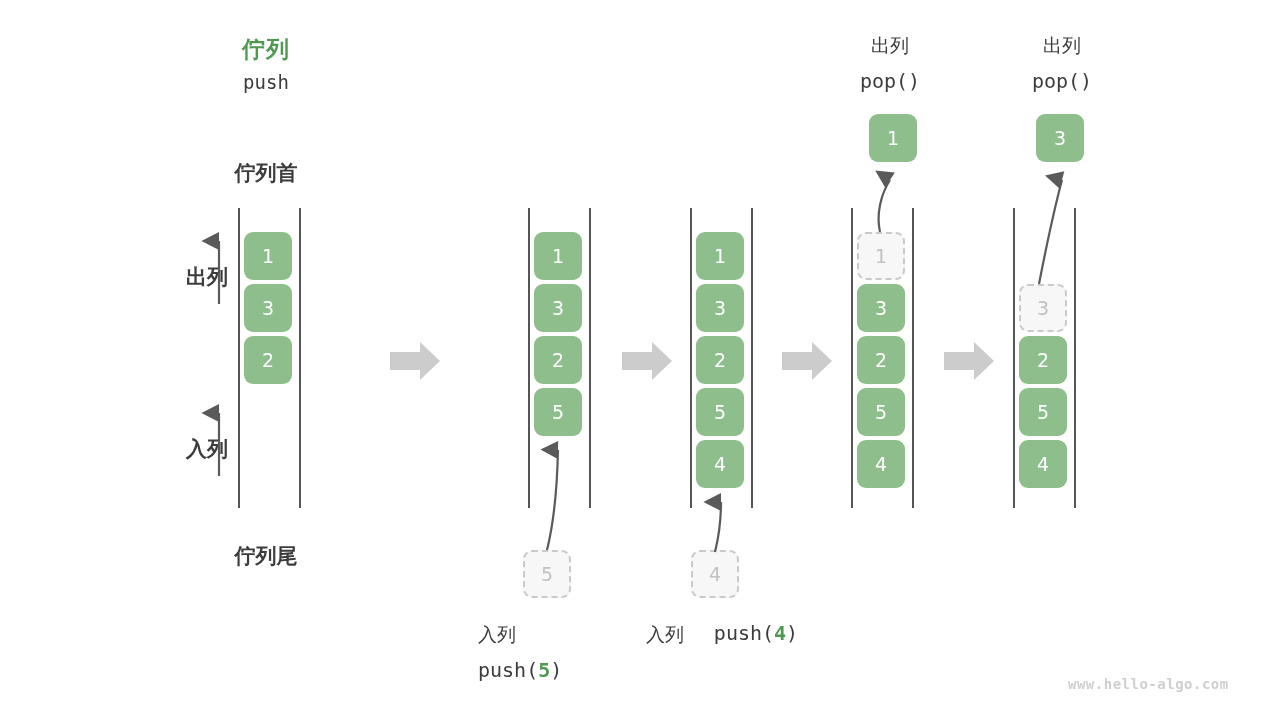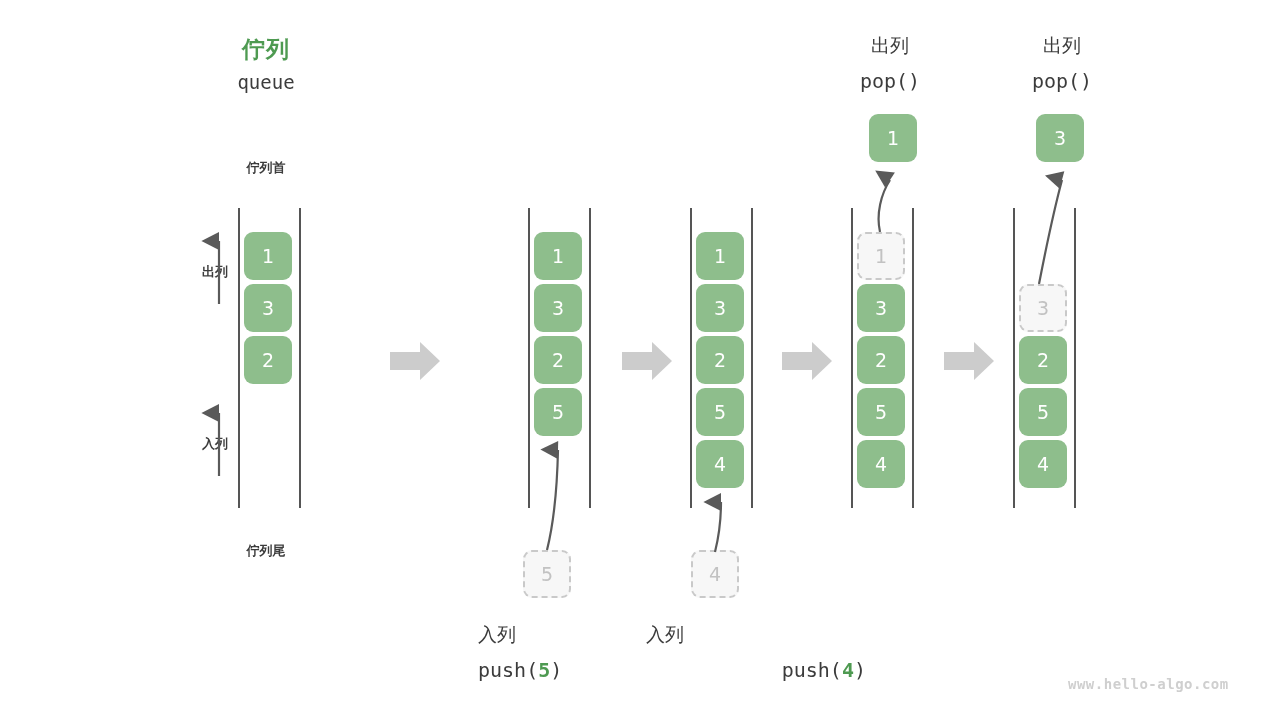--- a/index.html
+++ b/index.html
@@ -31,21 +31,21 @@
     text-align: center;
     letter-spacing: 1px;
   }
   .title-en {
     font-family: "DejaVu Sans Mono", "Liberation Mono", monospace;
     font-size: 19px;
     color: #3c3c3c;
     text-align: center;
   }
   .side-label {
-    font-size: 13px;
+    font-size: 21px;
     font-weight: bold;
     color: #3c3c3c;
     text-align: center;
     white-space: nowrap;
   }
   .op-label-cn {
     font-size: 19px;
     color: #3c3c3c;
     text-align: center;
     white-space: nowrap;
@@ -98,21 +98,21 @@
   }
 
   svg { overflow: visible; }
 </style>
 </head>
 <body>
 
 <div id="stage">
 
   <div class="abs title-cn" style="left:186px; top:34px; width:160px;">佇列</div>
-  <div class="abs title-en" style="left:186px; top:71px; width:160px;">queue</div>
+  <div class="abs title-en" style="left:186px; top:71px; width:160px;">push</div>
 
   <div class="abs side-label" style="left:196px; top:159px; width:140px;">佇列首</div>
   <div class="abs side-label" style="left:196px; top:542px; width:140px;">佇列尾</div>
 
   <div class="abs side-label" style="left:118px; top:263px; width:110px; text-align:right;">出列</div>
   <div class="abs side-label" style="left:118px; top:435px; width:110px; text-align:right;">入列</div>
 
   <svg class="abs" style="left:206px; top:232px;" width="26" height="72">
     <defs>
       <marker id="mk-up-a" markerWidth="9" markerHeight="9" refX="4.5" refY="8" orient="auto">
@@ -189,21 +189,21 @@
     <svg class="abs" style="left:688px; top:482px;" width="80" height="74">
       <defs>
         <marker id="mk-push-2" markerWidth="9" markerHeight="9" refX="4.5" refY="8" orient="auto">
           <path d="M0.4,8 L4.5,0 L8.6,8 Z" fill="#5a5a5a"></path>
         </marker>
       </defs>
       <path d="M27,70 C31,54 33,38 33,20" fill="none" stroke="#5a5a5a" stroke-width="2.2" marker-end="url(#mk-push-2)"></path>
     </svg>
 
     <div class="abs op-label-cn" style="left:646px; top:622px; width:180px; text-align:left;">入列</div>
-    <div class="abs op-label-code" style="left:646px; top:658px; width:220px; text-align:right;">
+    <div class="abs op-label-code" style="left:646px; top:621px; width:220px; text-align:center;">
       <span>push(</span><span class="val">4</span><span>)</span>
     </div>
   </div>
 
   <svg class="abs" style="left:782px; top:340px;" width="52" height="44">
     <path d="M0,12 L30,12 L30,2 L50,21 L30,40 L30,30 L0,30 Z" fill="#cccccc"></path>
   </svg>
 
   <div class="abs" style="left:0; top:0;">
     <div class="abs op-label-cn" style="left:820px; top:33px; width:140px;">出列</div>

